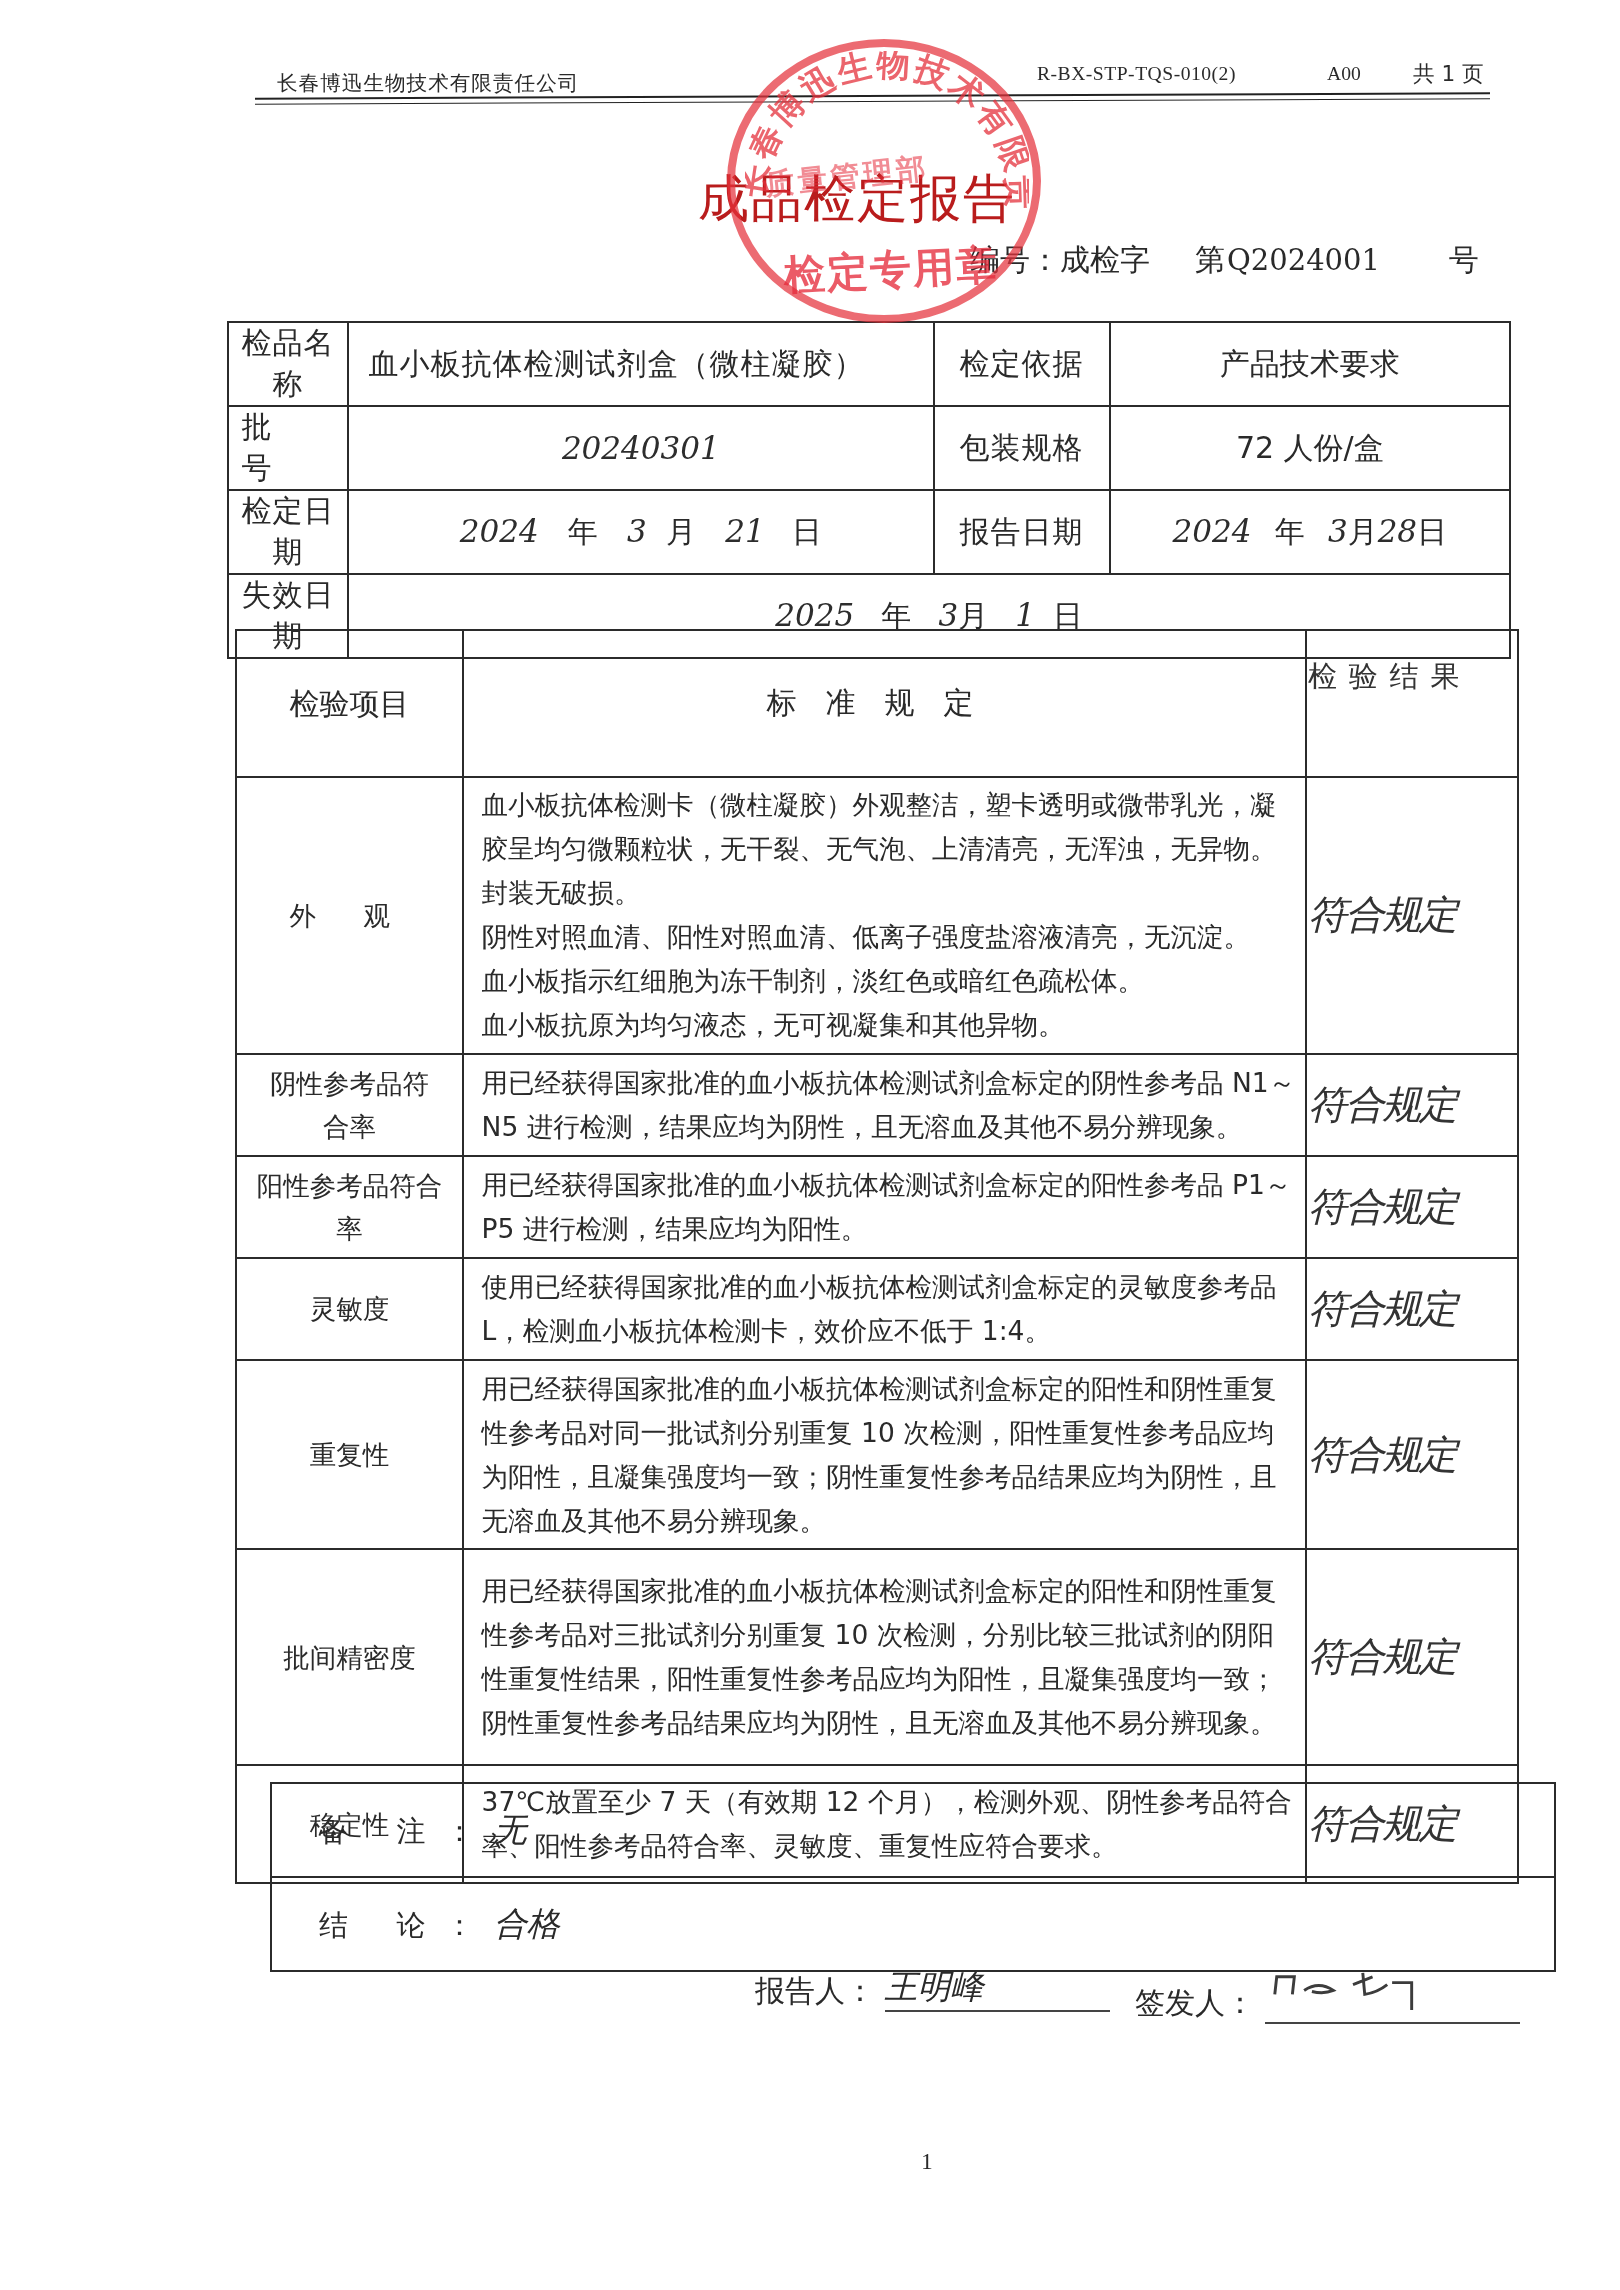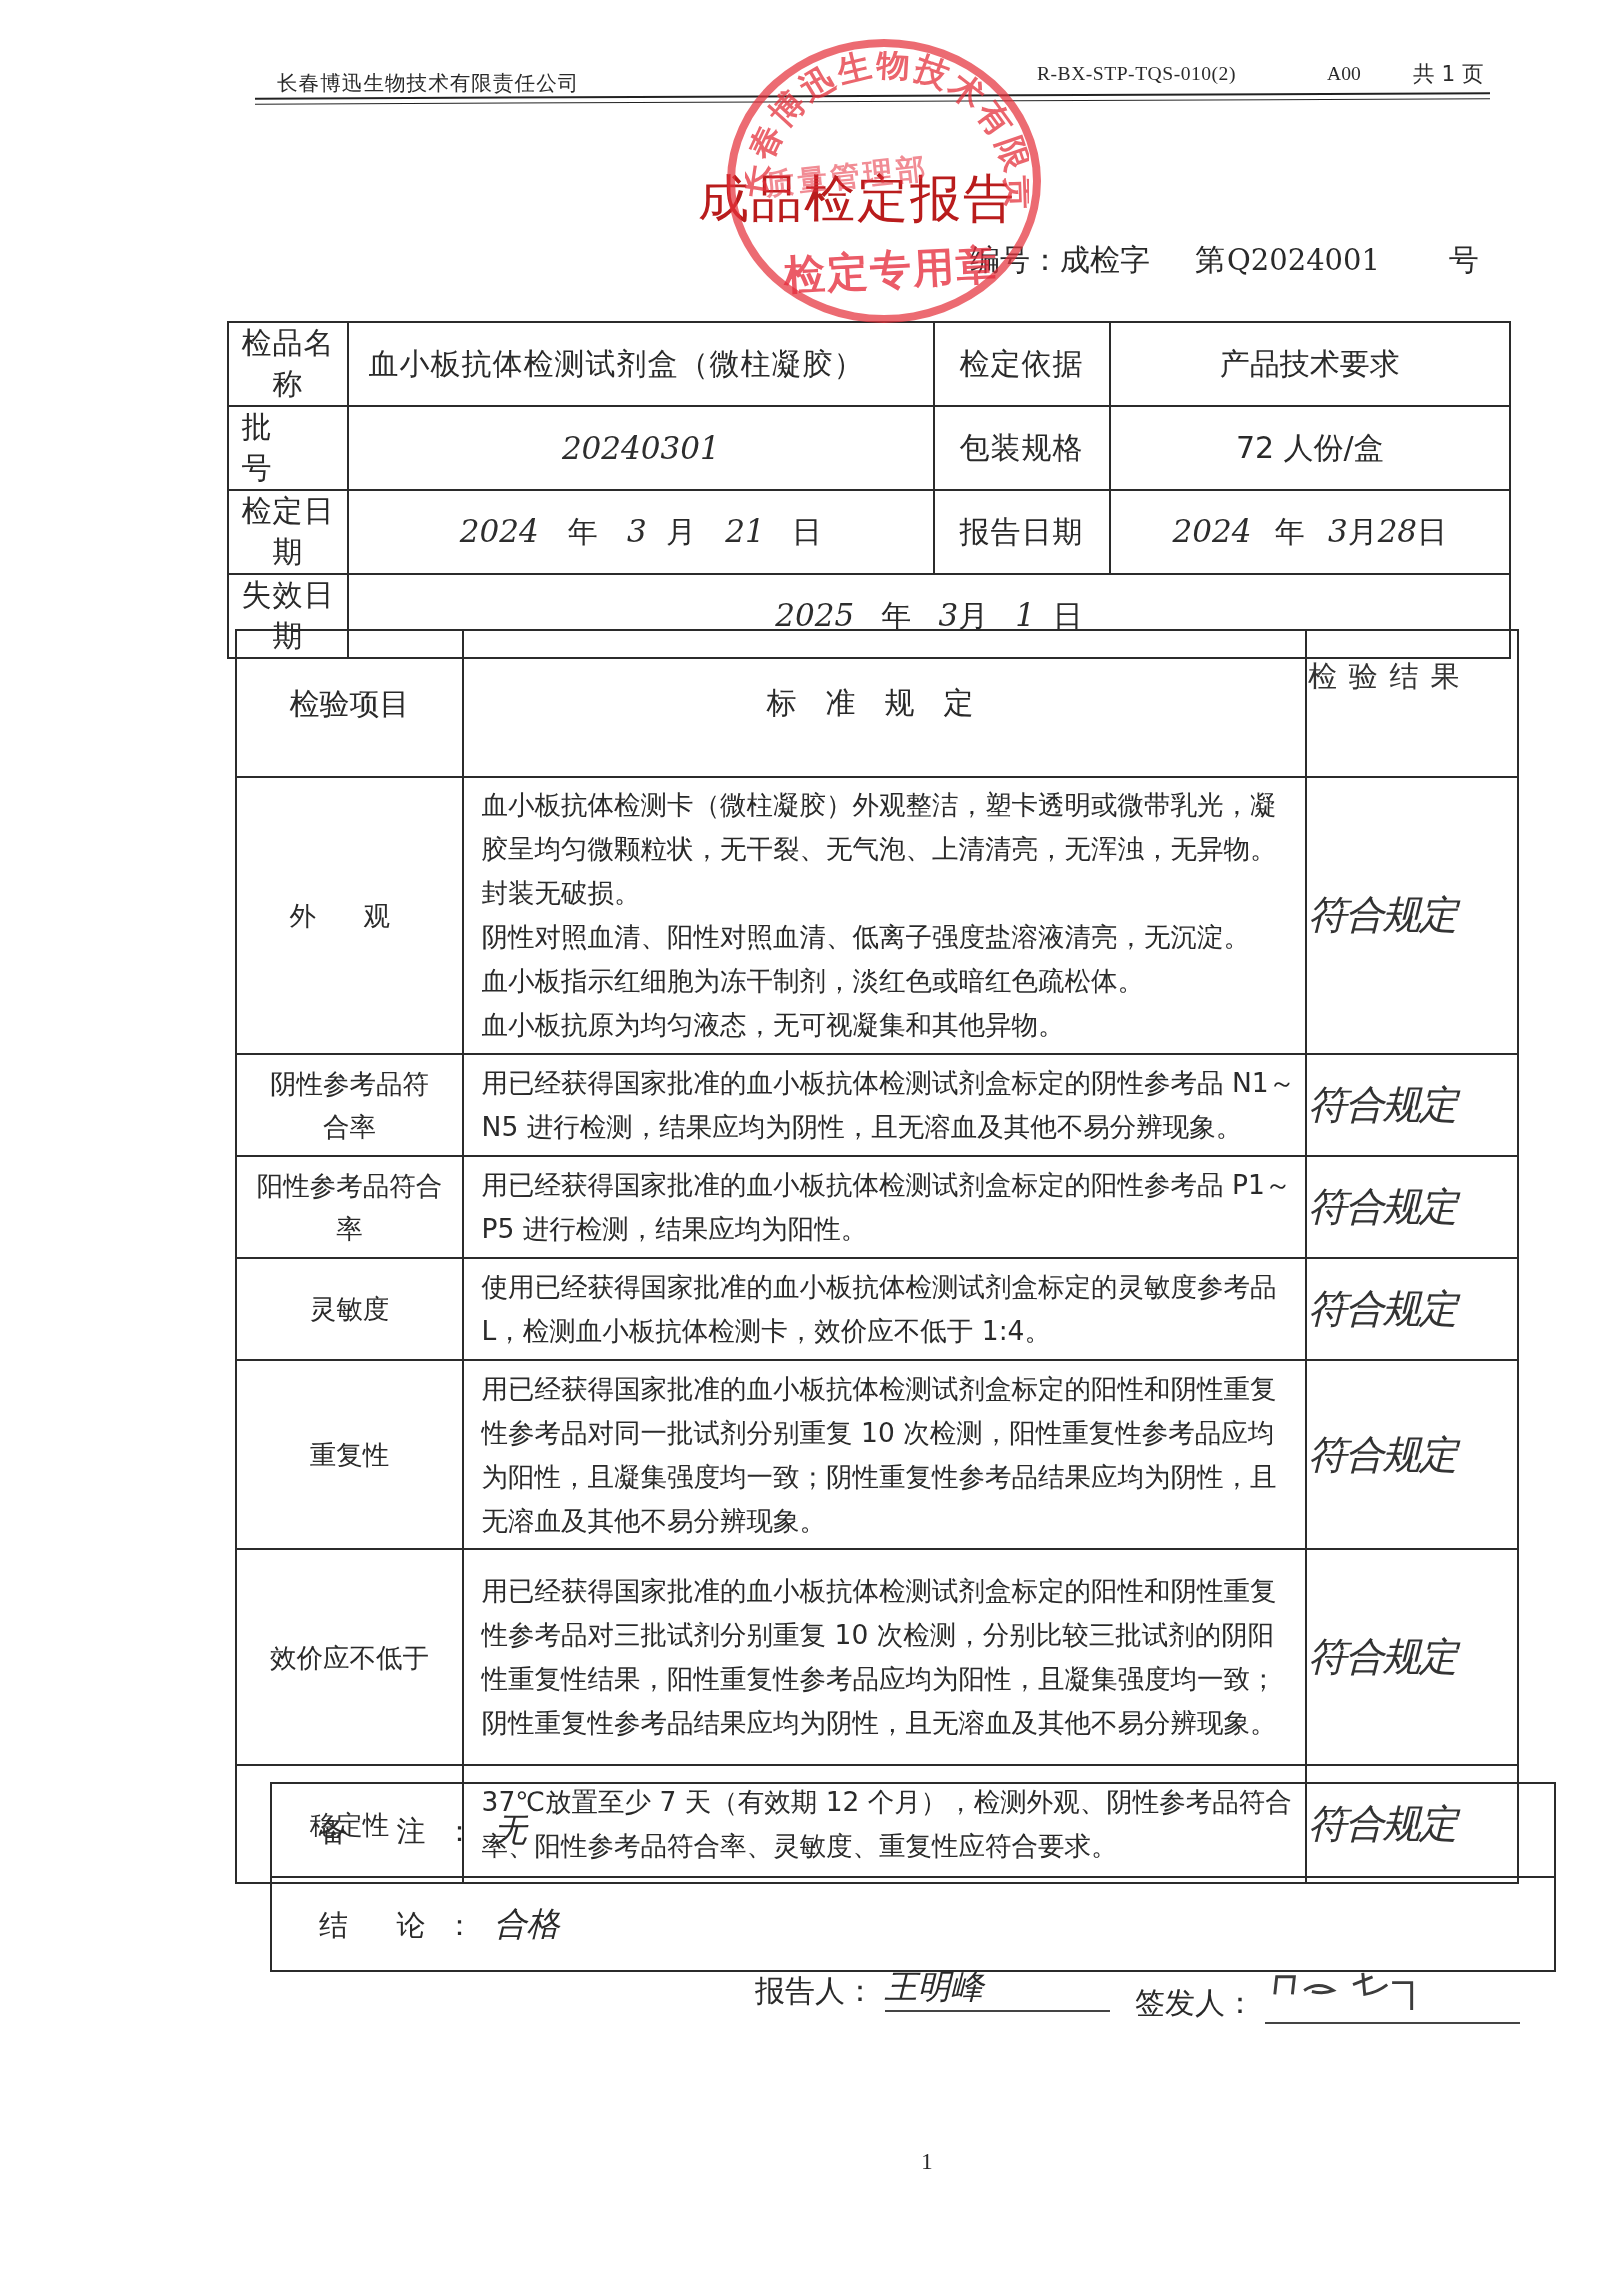--- a/index.html
+++ b/index.html
@@ -141,21 +141,21 @@
     <td class="col-item">灵敏度</td>
     <td class="col-std">使用已经获得国家批准的血小板抗体检测试剂盒标定的灵敏度参考品 L，检测血小板抗体检测卡，效价应不低于 1:4。</td>
     <td class="col-res">符合规定</td>
   </tr>
   <tr style="height:186px">
     <td class="col-item">重复性</td>
     <td class="col-std">用已经获得国家批准的血小板抗体检测试剂盒标定的阳性和阴性重复性参考品对同一批试剂分别重复 10 次检测，阳性重复性参考品应均为阳性，且凝集强度均一致；阴性重复性参考品结果应均为阴性，且无溶血及其他不易分辨现象。</td>
     <td class="col-res">符合规定</td>
   </tr>
   <tr style="height:216px">
-    <td class="col-item" style="padding:0 19.6px">效价应不低于</td>
+    <td class="col-item" style="padding:0 19.6px">批间精密度</td>
     <td class="col-std">用已经获得国家批准的血小板抗体检测试剂盒标定的阳性和阴性重复性参考品对三批试剂分别重复 10 次检测，分别比较三批试剂的阴阳性重复性结果，阳性重复性参考品应均为阳性，且凝集强度均一致；阴性重复性参考品结果应均为阴性，且无溶血及其他不易分辨现象。</td>
     <td class="col-res">符合规定</td>
   </tr>
   <tr style="height:118px">
     <td class="col-item">稳定性</td>
     <td class="col-std">37℃放置至少 7 天（有效期 12 个月），检测外观、阴性参考品符合率、阳性参考品符合率、灵敏度、重复性应符合要求。</td>
     <td class="col-res">符合规定</td>
   </tr>
 </tbody>
   </table>

